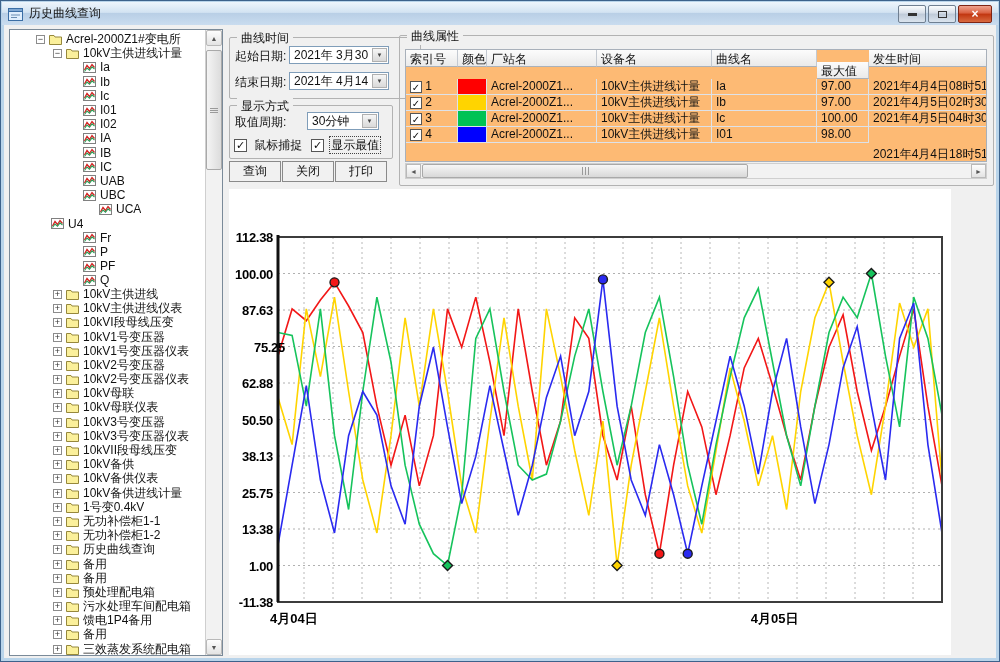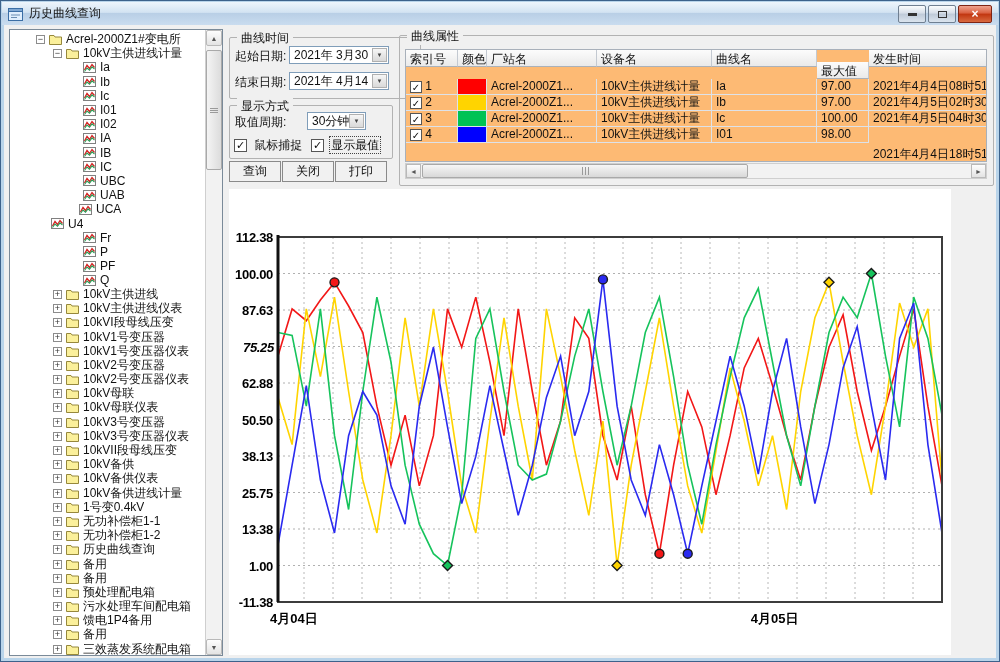--- a/index.html
+++ b/index.html
@@ -214,34 +214,34 @@
         </div>
         <div class="trow" style="padding-left: 60px;">
           <span class="expspacer"></span>
           <span class="ticon">
             <svg width="13" height="11" viewBox="0 0 13 11">
               <rect x="0.5" y="0.5" width="12" height="10" fill="#fff" stroke="#808080"></rect>
               <polyline points="1.5,8 4,3.5 6.5,6.5 9,2.5 11.5,5.5" fill="none" stroke="#d42222" stroke-width="1.3"></polyline>
               <polyline points="1.5,9.5 4,6 6.5,8.2 9,4.8 11.5,7" fill="none" stroke="#2c9a55" stroke-width="1.1"></polyline>
             </svg>
           </span>
+          <span class="tlabel">UAB</span>
+        </div>
+        <div class="trow" style="padding-left: 60px;">
+          <span class="expspacer"></span>
+          <span class="ticon">
+            <svg width="13" height="11" viewBox="0 0 13 11">
+              <rect x="0.5" y="0.5" width="12" height="10" fill="#fff" stroke="#808080"></rect>
+              <polyline points="1.5,8 4,3.5 6.5,6.5 9,2.5 11.5,5.5" fill="none" stroke="#d42222" stroke-width="1.3"></polyline>
+              <polyline points="1.5,9.5 4,6 6.5,8.2 9,4.8 11.5,7" fill="none" stroke="#2c9a55" stroke-width="1.1"></polyline>
+            </svg>
+          </span>
           <span class="tlabel">UBC</span>
         </div>
-        <div class="trow" style="padding-left: 60px;">
-          <span class="expspacer"></span>
-          <span class="ticon">
-            <svg width="13" height="11" viewBox="0 0 13 11">
-              <rect x="0.5" y="0.5" width="12" height="10" fill="#fff" stroke="#808080"></rect>
-              <polyline points="1.5,8 4,3.5 6.5,6.5 9,2.5 11.5,5.5" fill="none" stroke="#d42222" stroke-width="1.3"></polyline>
-              <polyline points="1.5,9.5 4,6 6.5,8.2 9,4.8 11.5,7" fill="none" stroke="#2c9a55" stroke-width="1.1"></polyline>
-            </svg>
-          </span>
-          <span class="tlabel">UAB</span>
-        </div>
-        <div class="trow" style="padding-left: 56px;">
+        <div class="trow" style="padding-left: 76px;">
           <span class="expspacer"></span>
           <span class="ticon">
             <svg width="13" height="11" viewBox="0 0 13 11">
               <rect x="0.5" y="0.5" width="12" height="10" fill="#fff" stroke="#808080"></rect>
               <polyline points="1.5,8 4,3.5 6.5,6.5 9,2.5 11.5,5.5" fill="none" stroke="#d42222" stroke-width="1.3"></polyline>
               <polyline points="1.5,9.5 4,6 6.5,8.2 9,4.8 11.5,7" fill="none" stroke="#2c9a55" stroke-width="1.1"></polyline>
             </svg>
           </span>
           <span class="tlabel">UCA</span>
         </div>
@@ -559,21 +559,21 @@
   <span class="lbl" style="left:234px;top:73px">结束日期:</span>
   <div class="combo" style="left:288px;top:71px;width:100px">
     <span>2021年 4月14</span>
     <span class="arrowbtn">▼</span>
   </div>
 
   <div class="gbox" style="left:228px;top:104px;width:164px;height:54px">
     <span class="gtitle">显示方式</span>
   </div>
   <span class="lbl" style="left:234px;top:113px">取值周期:</span>
-  <div class="combo" style="left:306px;top:111px;width:59px">
+  <div class="combo" style="left:306px;top:111px;width:72px">
     <span>30分钟</span>
     <span class="arrowbtn">▼</span>
   </div>
   <span class="lbl" style="left:233px;top:136px">
     <span class="cbx">✓</span>
     <span class="cblabel">鼠标捕捉</span>
   </span>
   <span class="lbl" style="left:310px;top:136px">
     <span class="cbx">✓</span>
     <span class="cblabel focusbox">显示最值</span>
@@ -710,21 +710,21 @@
           <path d="M218.53191489361703 371.4882029734971 L223.53191489361703 376.4882029734971 L218.53191489361703 381.4882029734971 L213.53191489361703 376.4882029734971 Z" fill="#16c35c" stroke="#1a1a1a" stroke-width="1.4"></path>
           <circle cx="373.93617021276594" cy="90.41031027795732" r="4.5" fill="#2a2af0" stroke="#1a1a1a" stroke-width="1.4"></circle>
           <circle cx="458.70212765957444" cy="364.69117647058823" r="4.5" fill="#2a2af0" stroke="#1a1a1a" stroke-width="1.4"></circle>
           <rect x="49" y="48" width="664" height="365" fill="none" stroke="#3c3c3c" stroke-width="2"></rect>
           <line x1="49" y1="46" x2="49" y2="413" stroke="#111" stroke-width="3"></line>
         </svg></div>
     <div id="ylabels">
         <div class="ylab" style="left: 0px; top: 48px;">112.38</div>
         <div class="ylab" style="left: 0px; top: 84.5px;">100.00</div>
         <div class="ylab" style="left: 0px; top: 121px;">87.63</div>
-        <div class="ylab" style="left: 1px; top: 157.5px; font-style: italic;">75.25</div>
+        <div class="ylab" style="left: 12px; top: 157.5px;">75.25</div>
         <div class="ylab" style="left: 0px; top: 194px;">62.88</div>
         <div class="ylab" style="left: 0px; top: 230.5px;">50.50</div>
         <div class="ylab" style="left: 0px; top: 267px;">38.13</div>
         <div class="ylab" style="left: 0px; top: 303.5px;">25.75</div>
         <div class="ylab" style="left: 0px; top: 340px;">13.38</div>
         <div class="ylab" style="left: 0px; top: 376.5px;">1.00</div>
         <div class="ylab" style="left: 0px; top: 413px;">-11.38</div>
       </div>
     <div id="xlabels">
         <div class="xlab" style="left: 22.936px; top: 421px;">4月04日</div>

